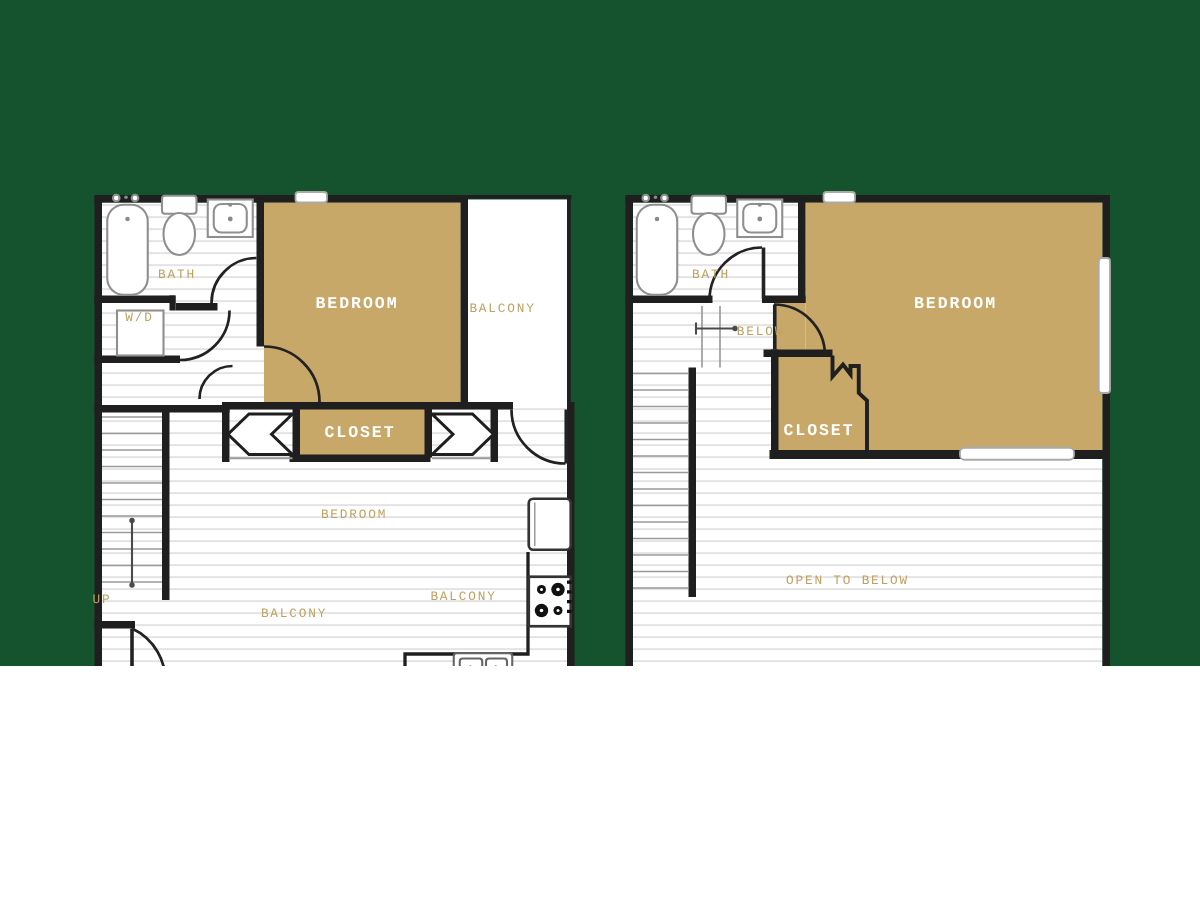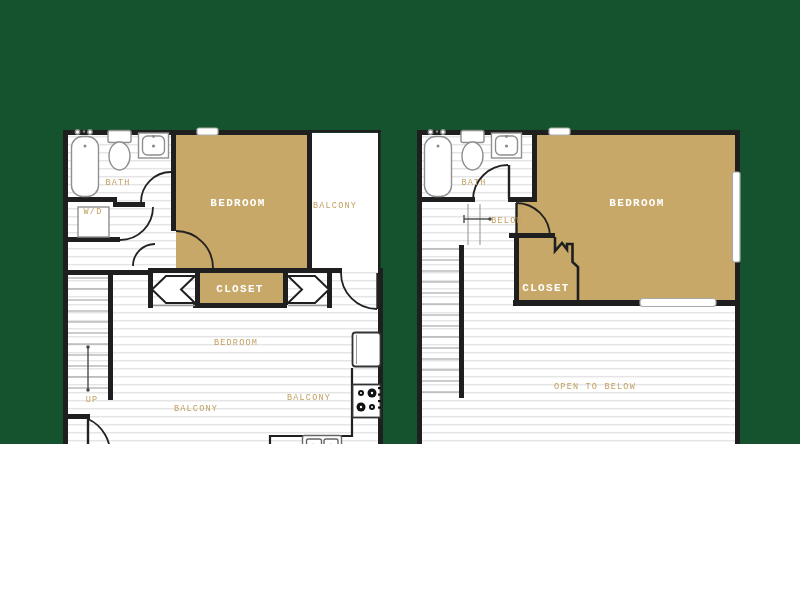--- a/index.html
+++ b/index.html
@@ -239,21 +239,21 @@
 </svg>
 
 <div class="lbl" style="left:118px;top:183px">BATH</div>
 <div class="lbl" style="left:93px;top:212px">W/D</div>
 <div class="lbl lbl-white" style="left:238px;top:203px">BEDROOM</div>
 <div class="lbl" style="left:335px;top:206px">BALCONY</div>
 <div class="lbl lbl-white" style="left:240px;top:289px">CLOSET</div>
 <div class="lbl" style="left:236px;top:343px">BEDROOM</div>
 <div class="lbl" style="left:309px;top:398px">BALCONY</div>
 <div class="lbl" style="left:196px;top:409px">BALCONY</div>
-<div class="lbl" style="left:92px;top:400px">UP</div>
+<div class="lbl" style="left:68px;top:400px">UP</div>
 
 <div class="lbl" style="left:474px;top:183px">BATH</div>
 <div class="lbl" style="left:507px;top:221px">BELOW</div>
 <div class="lbl lbl-white" style="left:637px;top:203px">BEDROOM</div>
 <div class="lbl lbl-white" style="left:546px;top:288px">CLOSET</div>
-<div class="lbl" style="left:595px;top:387px">OPEN TO BELOW</div>
+<div class="lbl" style="left:565px;top:387px">OPEN TO BELOW</div>
 
 </div>
 
 </body></html>

